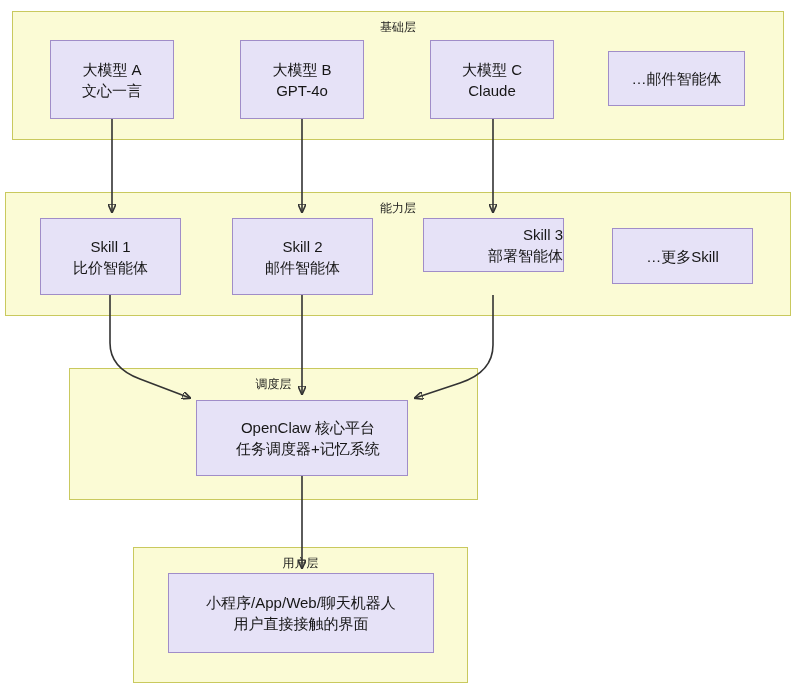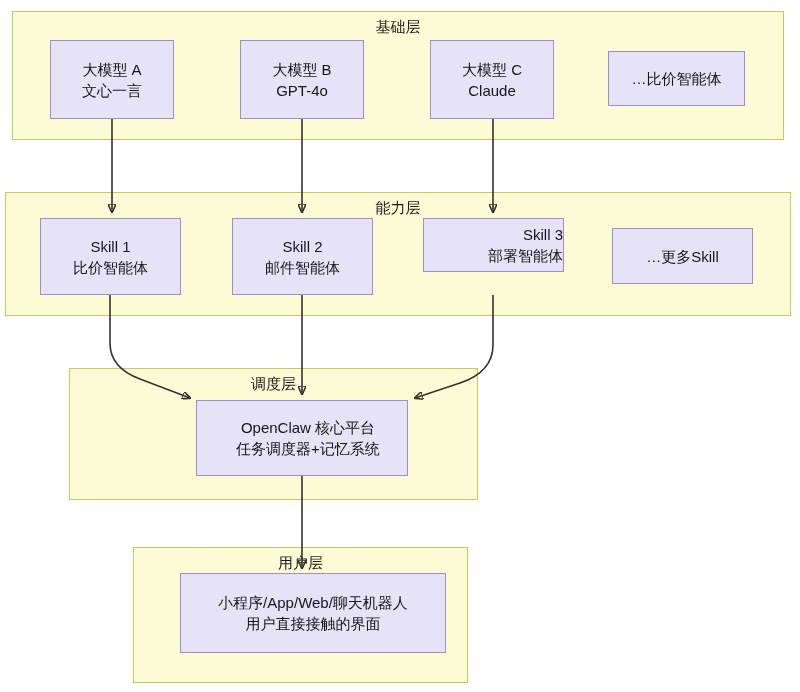--- a/index.html
+++ b/index.html
@@ -26,21 +26,21 @@
     background: #fbfbd5;
     border: 1px solid #c9c95e;
     box-sizing: border-box;
   }
   .layer-title {
     position: absolute;
     left: 0;
     right: 0;
     top: 6px;
     text-align: center;
-    font-size: 15px;
+    font-size: 12px;
     color: #1a1a1a;
     line-height: 18px;
     white-space: nowrap;
   }
   .node {
     position: absolute;
     background: #e6e2f7;
     border: 1px solid #a08dc8;
     box-sizing: border-box;
     display: flex;
@@ -87,21 +87,21 @@
     <span class="ln">大模型 B</span>
     <span class="ln">GPT-4o</span>
   </div>
 
   <div class="node" style="left:430px; top:40px; width:124px; height:79px;">
     <span class="ln">大模型 C</span>
     <span class="ln">Claude</span>
   </div>
 
   <div class="node" style="left:608px; top:51px; width:137px; height:55px;">
-    <span class="ln">…比价智能体</span>
+    <span class="ln">…邮件智能体</span>
   </div>
 
   <div class="layer" style="left:5px; top:192px; width:786px; height:124px;">
     <div class="layer-title">能力层</div>
   </div>
 
   <div class="node" style="left:40px; top:218px; width:141px; height:77px;text-align:center;">
     <span class="ln">Skill 1</span>
     <span class="ln">比价智能体</span>
   </div>
@@ -126,21 +126,21 @@
 
   <div class="node" style="left:196px; top:400px; width:212px; height:76px;padding-left:12px;">
     <span class="ln">OpenClaw 核心平台</span>
     <span class="ln">任务调度器+记忆系统</span>
   </div>
 
   <div class="layer" style="left:133px; top:547px; width:335px; height:136px;">
     <div class="layer-title">用户层</div>
   </div>
 
-  <div class="node" style="left:180px; top:573px; width:266px; height:80px;">
+  <div class="node" style="left:168px; top:573px; width:266px; height:80px;">
     <span class="ln">小程序/App/Web/聊天机器人</span>
     <span class="ln">用户直接接触的界面</span>
   </div>
 
   <svg class="edges" viewBox="0 0 800 692">
     <defs>
       <marker id="arrowhead" markerWidth="9" markerHeight="8" refX="8" refY="4" orient="auto" markerUnits="userSpaceOnUse">
         <path d="M0,0 L9,4 L0,8 Z" fill="#333333" stroke="none"></path>
       </marker>
     </defs>

